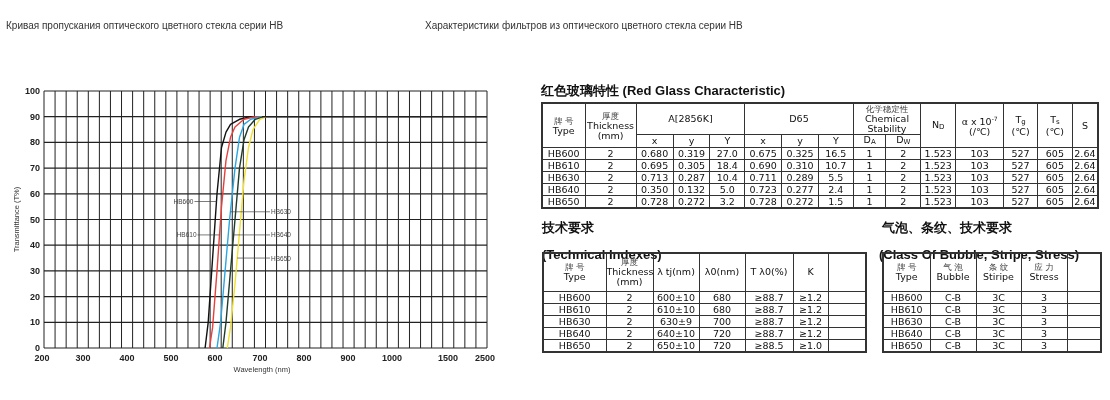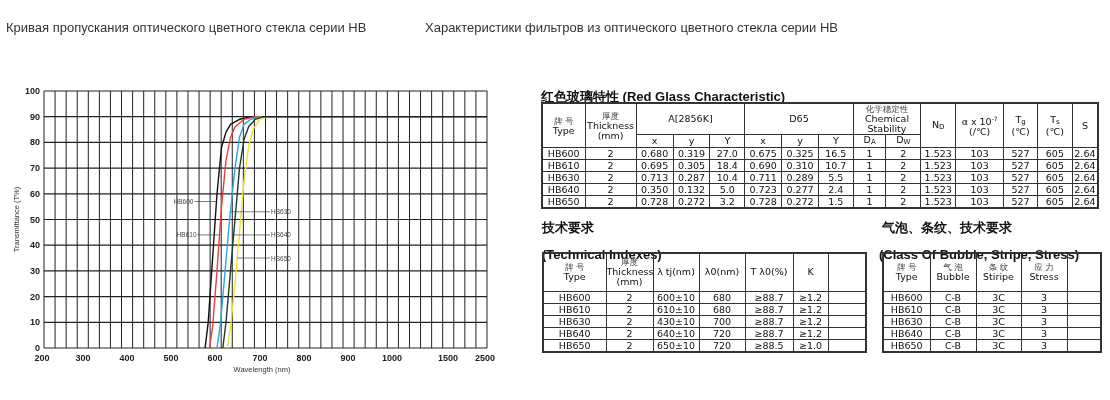--- a/index.html
+++ b/index.html
@@ -1,18 +1,18 @@
 <!DOCTYPE html>
 <html><head>
 <meta charset="utf-8">
 <style>
   html, body { margin:0; padding:0; background:#ffffff; }
   body { width:1110px; height:400px; position:relative; overflow:hidden; font-family:"Liberation Sans", sans-serif; color:#111; }
   .abs { position:absolute; }
-  .page-title { top:20px; font-size:13px; color:#333; white-space:nowrap; }
+  .page-title { top:20px; font-size:10px; color:#333; white-space:nowrap; }
   .chart { left:0; top:80px; width:520px; height:310px; }
   .chart svg text { font-family:"Liberation Sans", sans-serif; }
   .sec-title { font-weight:bold; font-size:13px; white-space:nowrap; color:#111; line-height:14px; }
   table.dt { border-collapse:collapse; font-family:"DejaVu Sans", sans-serif; font-size:9.5px; color:#111; table-layout:fixed; }
   table.dt td, table.dt th { border:1px solid #333; padding:0; text-align:center; font-weight:normal; line-height:11px; white-space:nowrap; overflow:hidden; }
   table.dt { border:2px solid #333; }
   table.dt th { line-height:10px; }
   table.dt .cn { font-size:8.5px; color:#444; }
   sub { font-size:7px; vertical-align:-1px; }
   sup { font-size:6px; vertical-align:4px; }
@@ -113,21 +113,21 @@
       <text x="196.52" y="237.42000000000002" text-anchor="end" font-size="6.5" fill="#444">HB610</text>
       <line x1="230.40999999999997" y1="211.79" x2="270" y2="211.79" stroke="#444" stroke-width="0.7"></line>
       <text x="271" y="214.29" text-anchor="start" font-size="6.5" fill="#444">HB630</text>
       <line x1="233.65" y1="234.92000000000002" x2="270" y2="234.92000000000002" stroke="#444" stroke-width="0.7"></line>
       <text x="271" y="237.42000000000002" text-anchor="start" font-size="6.5" fill="#444">HB640</text>
       <line x1="237.25" y1="258.05" x2="270" y2="258.05" stroke="#444" stroke-width="0.7"></line>
       <text x="271" y="260.55" text-anchor="start" font-size="6.5" fill="#444">HB650</text>
     </svg>
 </div>
 
-<div class="abs sec-title" style="left:541px; top:84px;margin-top:6px;">红色玻璃特性 (Red Glass Characteristic)</div>
+<div class="abs sec-title" style="left:541px; top:84px;">红色玻璃特性 (Red Glass Characteristic)</div>
 <table class="abs dt" style="left:541px; top:102px; width:558px;">
   <colgroup>
     <col style="width:42px">
       <col style="width:50px">
     <col style="width:36px">
       <col style="width:36px">
       <col style="width:34px">
     <col style="width:36px">
       <col style="width:36px">
       <col style="width:34px">
@@ -290,21 +290,21 @@
         <td>2</td>
         <td>610±10</td>
         <td>680</td>
         <td>≥88.7</td>
         <td>≥1.2</td>
         <td></td>
       </tr>
       <tr style="height: 11px;">
         <td>HB630</td>
         <td>2</td>
-        <td>430±10</td>
+        <td>630±9</td>
         <td>700</td>
         <td>≥88.7</td>
         <td>≥1.2</td>
         <td></td>
       </tr>
       <tr style="height: 11px;">
         <td>HB640</td>
         <td>2</td>
         <td>640±10</td>
         <td>720</td>

